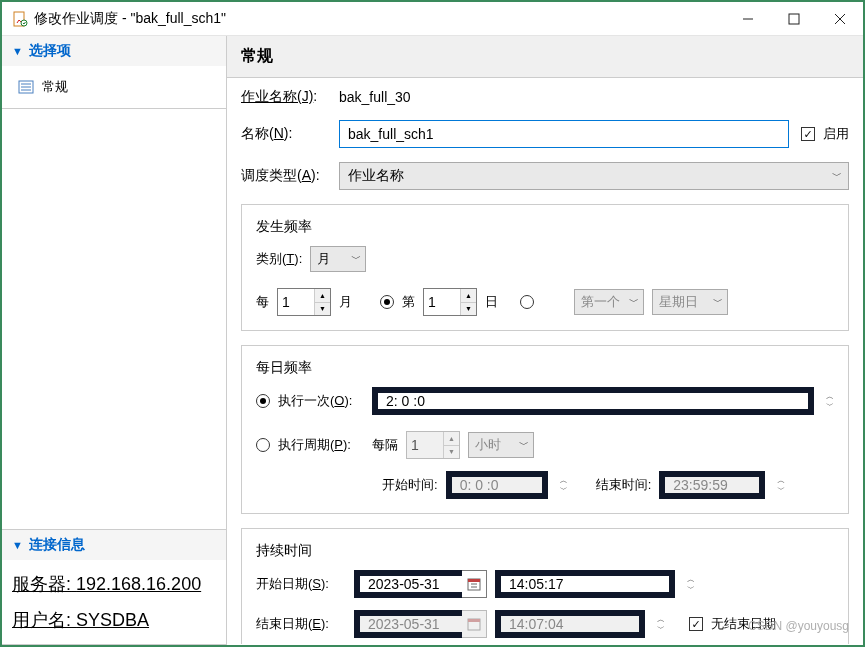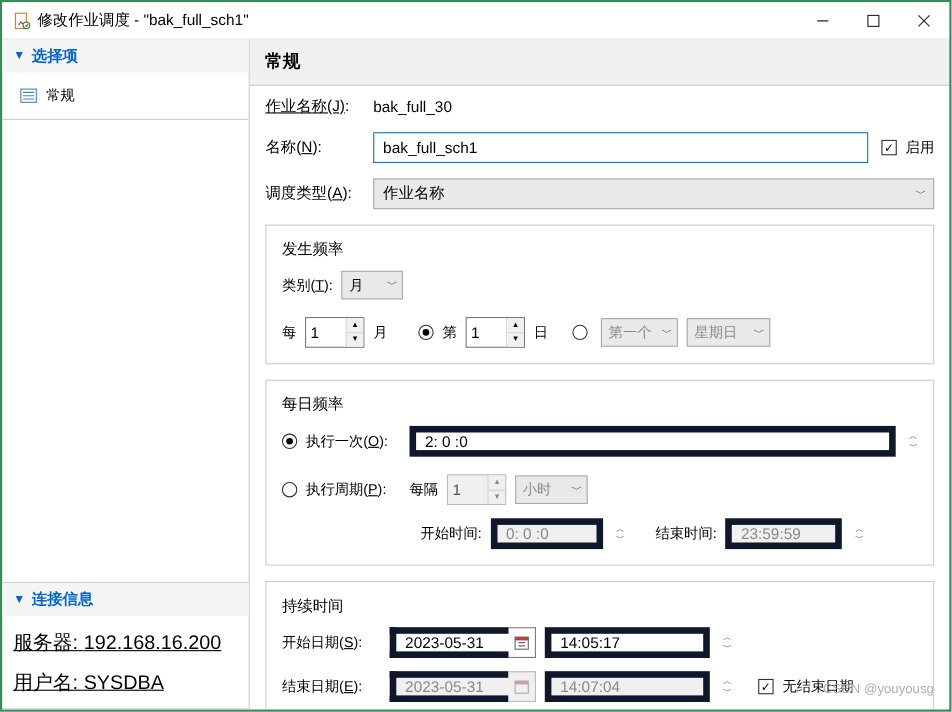--- a/index.html
+++ b/index.html
@@ -186,21 +186,21 @@
               <div class="sp-btns">
                   <div class="sp-btn">▲</div>
                   <div class="sp-btn">▼</div>
                 </div>
             </div>
             <span>日</span>
             <span style="width:6px;"></span>
             <label class="inline" style="gap:4px;">
               <span class="radio"></span>
             </label>
-            <div class="select small disabled" style="width:70px;">
+            <div class="select small disabled" style="width:70px;margin-left:28px;">
               <span>第一个</span>
               <span class="chev">﹀</span>
             </div>
             <div class="select small disabled" style="width:76px;">
               <span>星期日</span>
               <span class="chev">﹀</span>
             </div>
           </div>
         </div>
 
@@ -262,21 +262,21 @@
               <input type="text" class="tf" style="width: 108px; border-right: none;" value="2023-05-31">
               <div style="height:28px;border:1px solid #7a7a7a;border-left:none;display:flex;align-items:center;padding:0 5px;">
                 <span class="date-icon"><svg viewBox="0 0 14 14">
                       <rect x="1" y="2" width="12" height="11" fill="#fff" stroke="#666"></rect>
                       <rect x="1" y="2" width="12" height="3" fill="#c04040"></rect>
                       <line x1="4" y1="7" x2="10" y2="7" stroke="#666"></line>
                       <line x1="4" y1="10" x2="10" y2="10" stroke="#666"></line>
                     </svg></span>
               </div>
             </div>
-            <input type="text" class="tf" style="width: 150px;" value="14:05:17">
+            <input type="text" class="tf" style="width: 180px;" value="14:05:17">
             <div class="ext-spin">
                 <span>︿</span>
                 <span>﹀</span>
               </div>
           </div>
           <div class="inline">
             <span style="width:90px;">结束日期(<span class="u-line">E</span>):</span>
             <div class="inline" style="gap:0;">
               <input type="text" class="tf disabled" disabled="" style="width: 108px; border-right: none;" value="2023-05-31">
               <div style="height:28px;border:1px solid #bbb;border-left:none;display:flex;align-items:center;padding:0 5px;background:#f0f0f0;">

